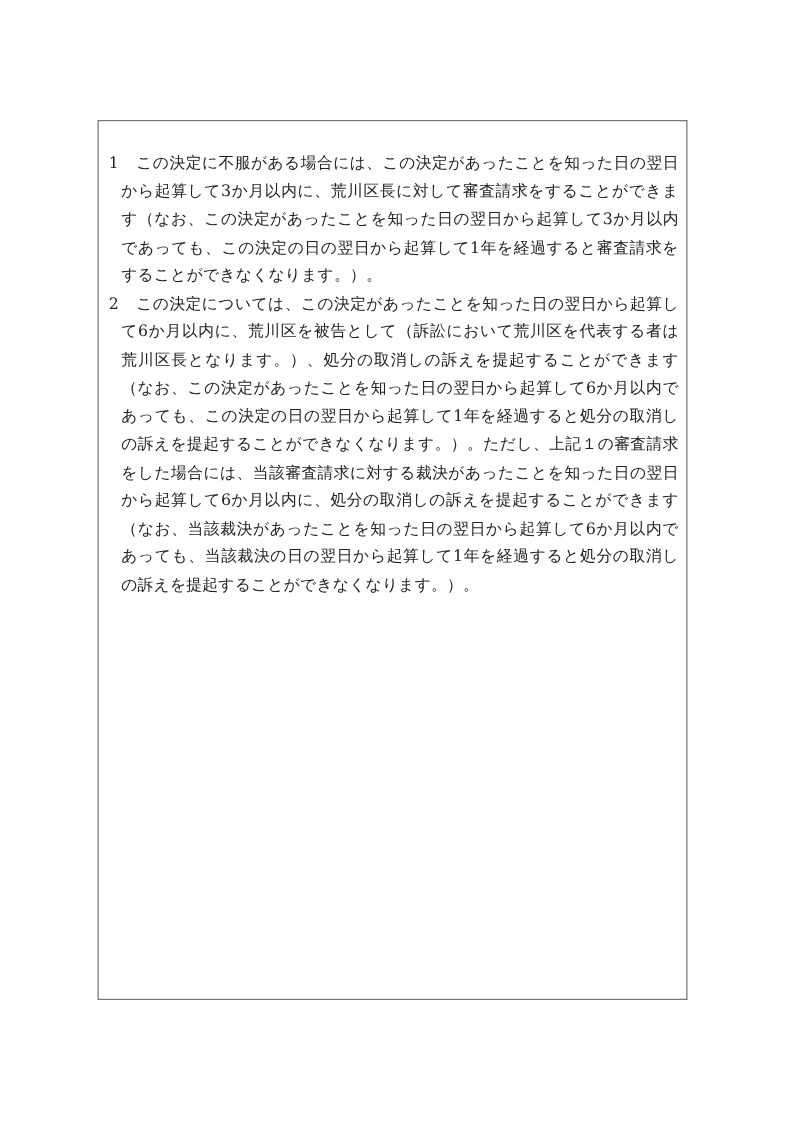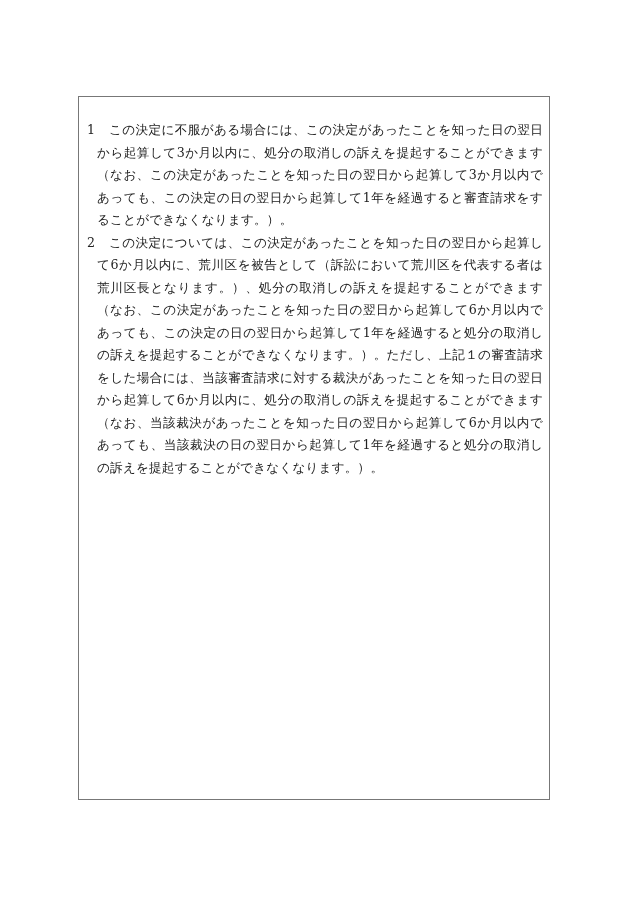--- a/index.html
+++ b/index.html
@@ -52,20 +52,20 @@
       text-indent: 12px;
     }
   </style>
 </head>
 <body>
 
 <div class="notice-box">
   <ol class="items">
     <li class="item">
       <span class="item-num">1</span>
-      <span class="item-text">この決定に不服がある場合には、この決定があったことを知った日の翌日から起算して3か月以内に、処分の取消しの訴えを提起することができます（なお、この決定があったことを知った日の翌日から起算して3か月以内であっても、この決定の日の翌日から起算して1年を経過すると審査請求をすることができなくなります。）。</span>
+      <span class="item-text">この決定に不服がある場合には、この決定があったことを知った日の翌日から起算して3か月以内に、荒川区長に対して審査請求をすることができます（なお、この決定があったことを知った日の翌日から起算して3か月以内であっても、この決定の日の翌日から起算して1年を経過すると審査請求をすることができなくなります。）。</span>
     </li>
     <li class="item">
       <span class="item-num">2</span>
       <span class="item-text">この決定については、この決定があったことを知った日の翌日から起算して6か月以内に、荒川区を被告として（訴訟において荒川区を代表する者は荒川区長となります。）、処分の取消しの訴えを提起することができます（なお、この決定があったことを知った日の翌日から起算して6か月以内であっても、この決定の日の翌日から起算して1年を経過すると処分の取消しの訴えを提起することができなくなります。）。ただし、上記１の審査請求をした場合には、当該審査請求に対する裁決があったことを知った日の翌日から起算して6か月以内に、処分の取消しの訴えを提起することができます（なお、当該裁決があったことを知った日の翌日から起算して6か月以内であっても、当該裁決の日の翌日から起算して1年を経過すると処分の取消しの訴えを提起することができなくなります。）。</span>
     </li>
   </ol>
 </div>
 
 </body></html>

